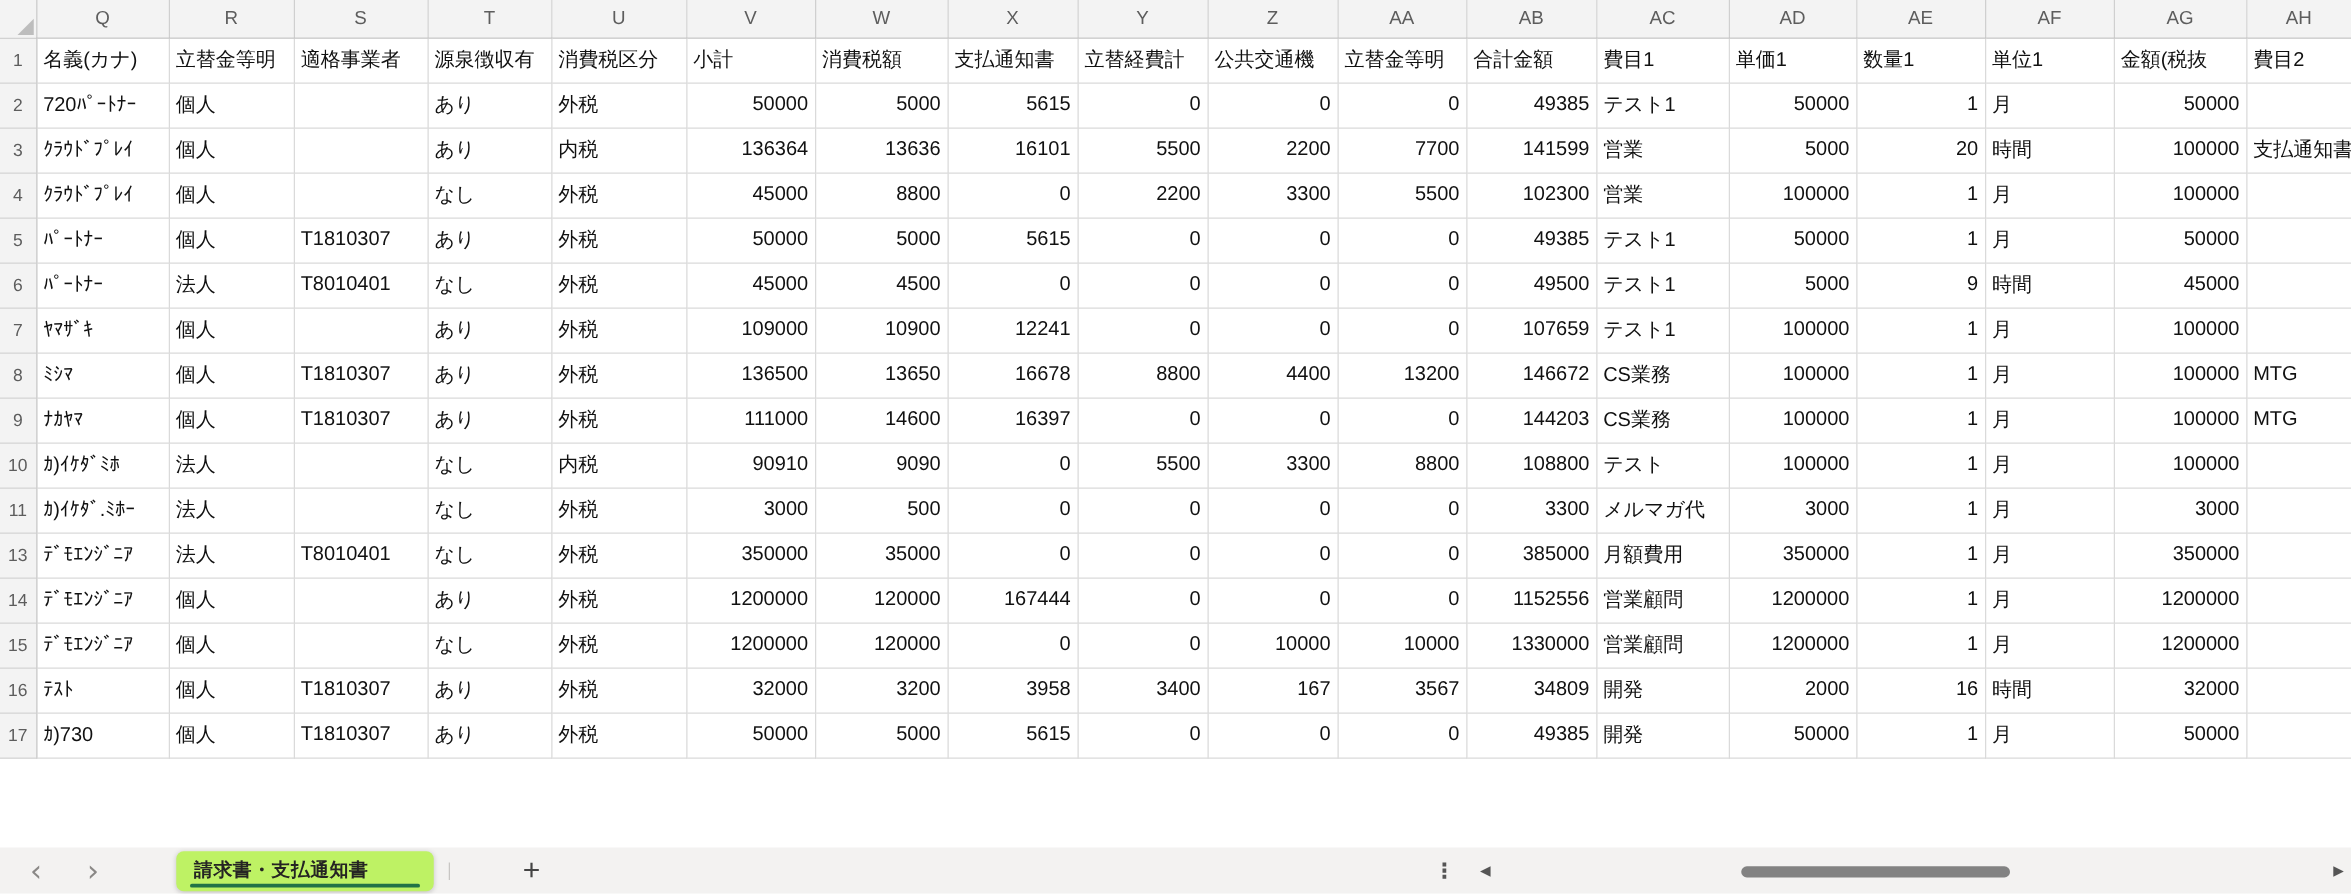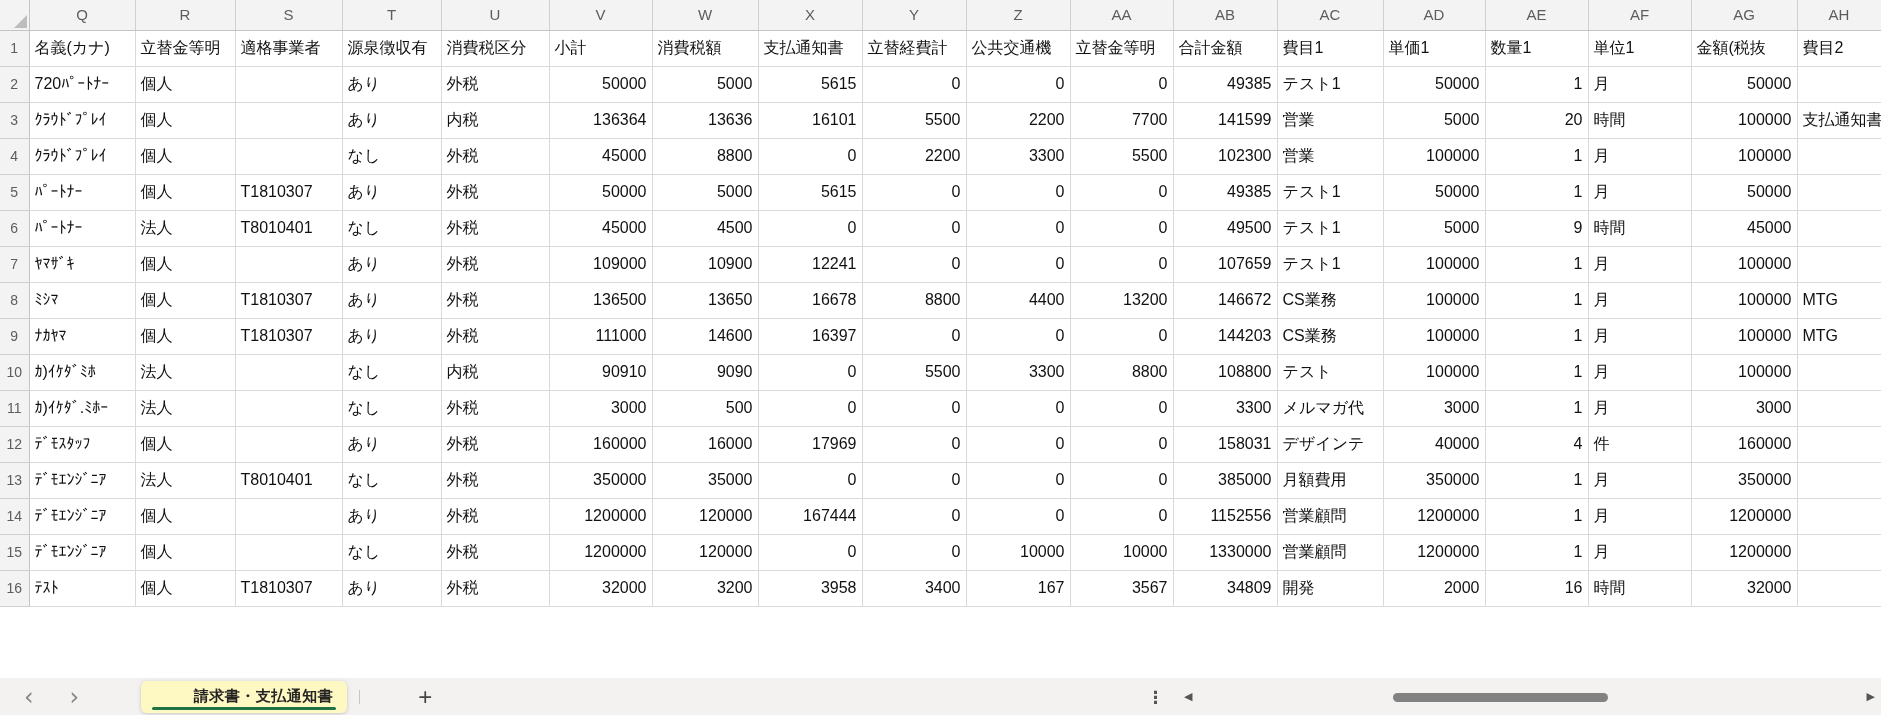--- a/index.html
+++ b/index.html
@@ -30,22 +30,22 @@
 
   
   .bottom-bar { position:absolute; left:0; bottom:0; width:1881px; height:37px;
                 background:#f3f2f1; display:flex; align-items:center; justify-content:space-between; }
   .tabs-area { display:flex; align-items:center; height:100%; }
   .nav-btn { color:#8a8886; font-size:24px; line-height:1; padding:0 4px; cursor:pointer;
              font-family:"DejaVu Sans",sans-serif; }
   .nav-prev { margin-left:20px; }
   .nav-next { margin-left:28px; }
   .sheet-tab { position:relative; margin-left:58px; height:32px; min-width:206px; padding:0 14px;
-               background:#fef9c3; border-radius:6px; box-shadow:0 1px 4px rgba(0,0,0,.18);
-               display:flex; align-items:center; justify-content:flex-end; }
+               background:#bef264; border-radius:6px; box-shadow:0 1px 4px rgba(0,0,0,.18);
+               display:flex; align-items:center; justify-content:flex-start; }
   .sheet-tab .tab-label { font-size:15px; font-weight:700; color:#252423; letter-spacing:.5px; }
   .sheet-tab .tab-underline { position:absolute; left:11px; right:11px; bottom:3px; height:3px;
                background:#217346; border-radius:2px; }
   .tab-sep { width:1px; height:14px; background:#c8c6c4; margin-left:12px; }
   .add-btn { margin-left:58px; color:#444; font-size:24px; font-weight:300; line-height:1; cursor:pointer; }
 
   .scroll-area { display:flex; align-items:center; height:100%; width:748px; }
   .kebab { color:#555; font-size:17px; font-weight:700; padding:0 14px; cursor:pointer;
            font-family:"DejaVu Sans",sans-serif; }
   .scroll-arrow { color:#555; font-size:11px; padding:0 6px; cursor:pointer;
@@ -333,41 +333,20 @@
             <td class="num">0</td>
             <td class="num">3300</td>
             <td class="txt">メルマガ代</td>
             <td class="num">3000</td>
             <td class="num">1</td>
             <td class="txt">月</td>
             <td class="num">3000</td>
             <td class="txt"></td>
           </tr>
           <tr>
-            <th class="row-h">12</th>
-            <td class="txt">ﾃﾞﾓｽﾀｯﾌ</td>
-            <td class="txt">個人</td>
-            <td class="txt"></td>
-            <td class="txt">あり</td>
-            <td class="txt">外税</td>
-            <td class="num">160000</td>
-            <td class="num">16000</td>
-            <td class="num">17969</td>
-            <td class="num">0</td>
-            <td class="num">0</td>
-            <td class="num">0</td>
-            <td class="num">158031</td>
-            <td class="txt">デザインテ</td>
-            <td class="num">40000</td>
-            <td class="num">4</td>
-            <td class="txt">件</td>
-            <td class="num">160000</td>
-            <td class="txt"></td>
-          </tr>
-          <tr>
             <th class="row-h">13</th>
             <td class="txt">ﾃﾞﾓｴﾝｼﾞﾆｱ</td>
             <td class="txt">法人</td>
             <td class="txt">T8010401</td>
             <td class="txt">なし</td>
             <td class="txt">外税</td>
             <td class="num">350000</td>
             <td class="num">35000</td>
             <td class="num">0</td>
             <td class="num">0</td>
@@ -435,20 +414,41 @@
             <td class="num">3958</td>
             <td class="num">3400</td>
             <td class="num">167</td>
             <td class="num">3567</td>
             <td class="num">34809</td>
             <td class="txt">開発</td>
             <td class="num">2000</td>
             <td class="num">16</td>
             <td class="txt">時間</td>
             <td class="num">32000</td>
+            <td class="txt"></td>
+          </tr>
+          <tr>
+            <th class="row-h">17</th>
+            <td class="txt">ｶ)730</td>
+            <td class="txt">個人</td>
+            <td class="txt">T1810307</td>
+            <td class="txt">あり</td>
+            <td class="txt">外税</td>
+            <td class="num">50000</td>
+            <td class="num">5000</td>
+            <td class="num">5615</td>
+            <td class="num">0</td>
+            <td class="num">0</td>
+            <td class="num">0</td>
+            <td class="num">49385</td>
+            <td class="txt">開発</td>
+            <td class="num">50000</td>
+            <td class="num">1</td>
+            <td class="txt">月</td>
+            <td class="num">50000</td>
             <td class="txt"></td>
           </tr>
         </tbody>
       </table>
   </div>
 
   <div class="bottom-bar">
     <div class="tabs-area">
       <span class="nav-btn nav-prev">‹</span>
       <span class="nav-btn nav-next">›</span>

